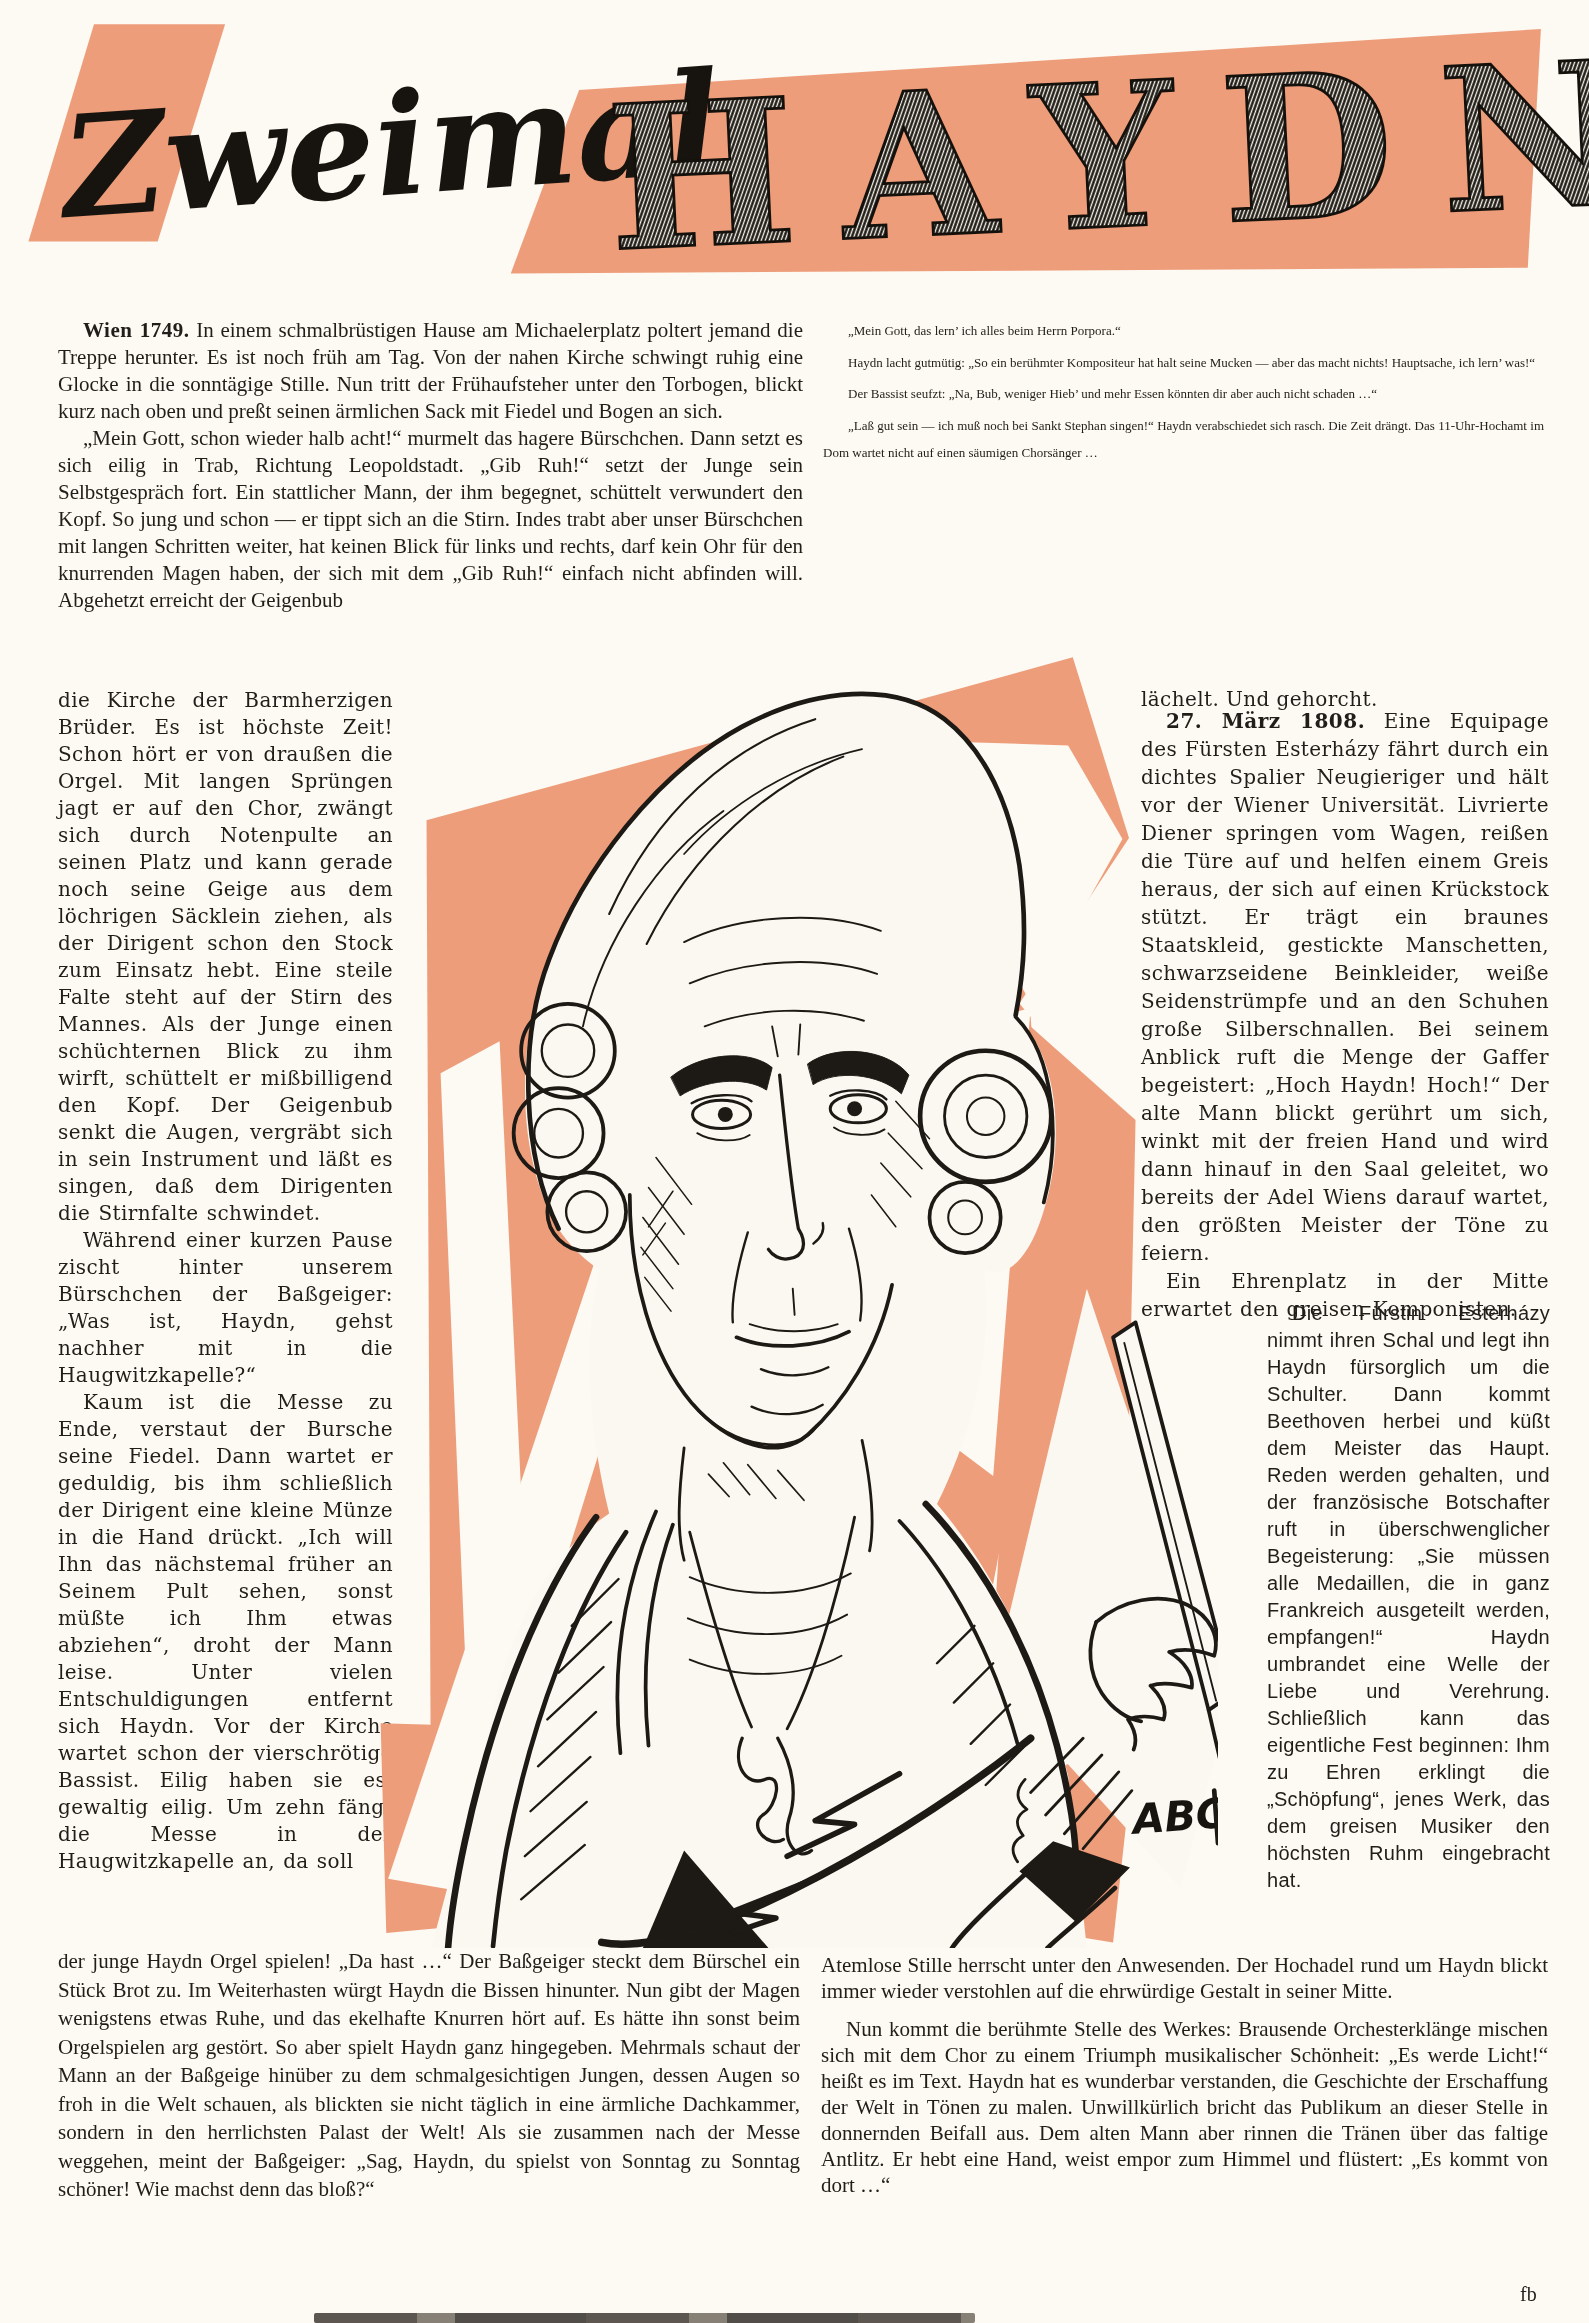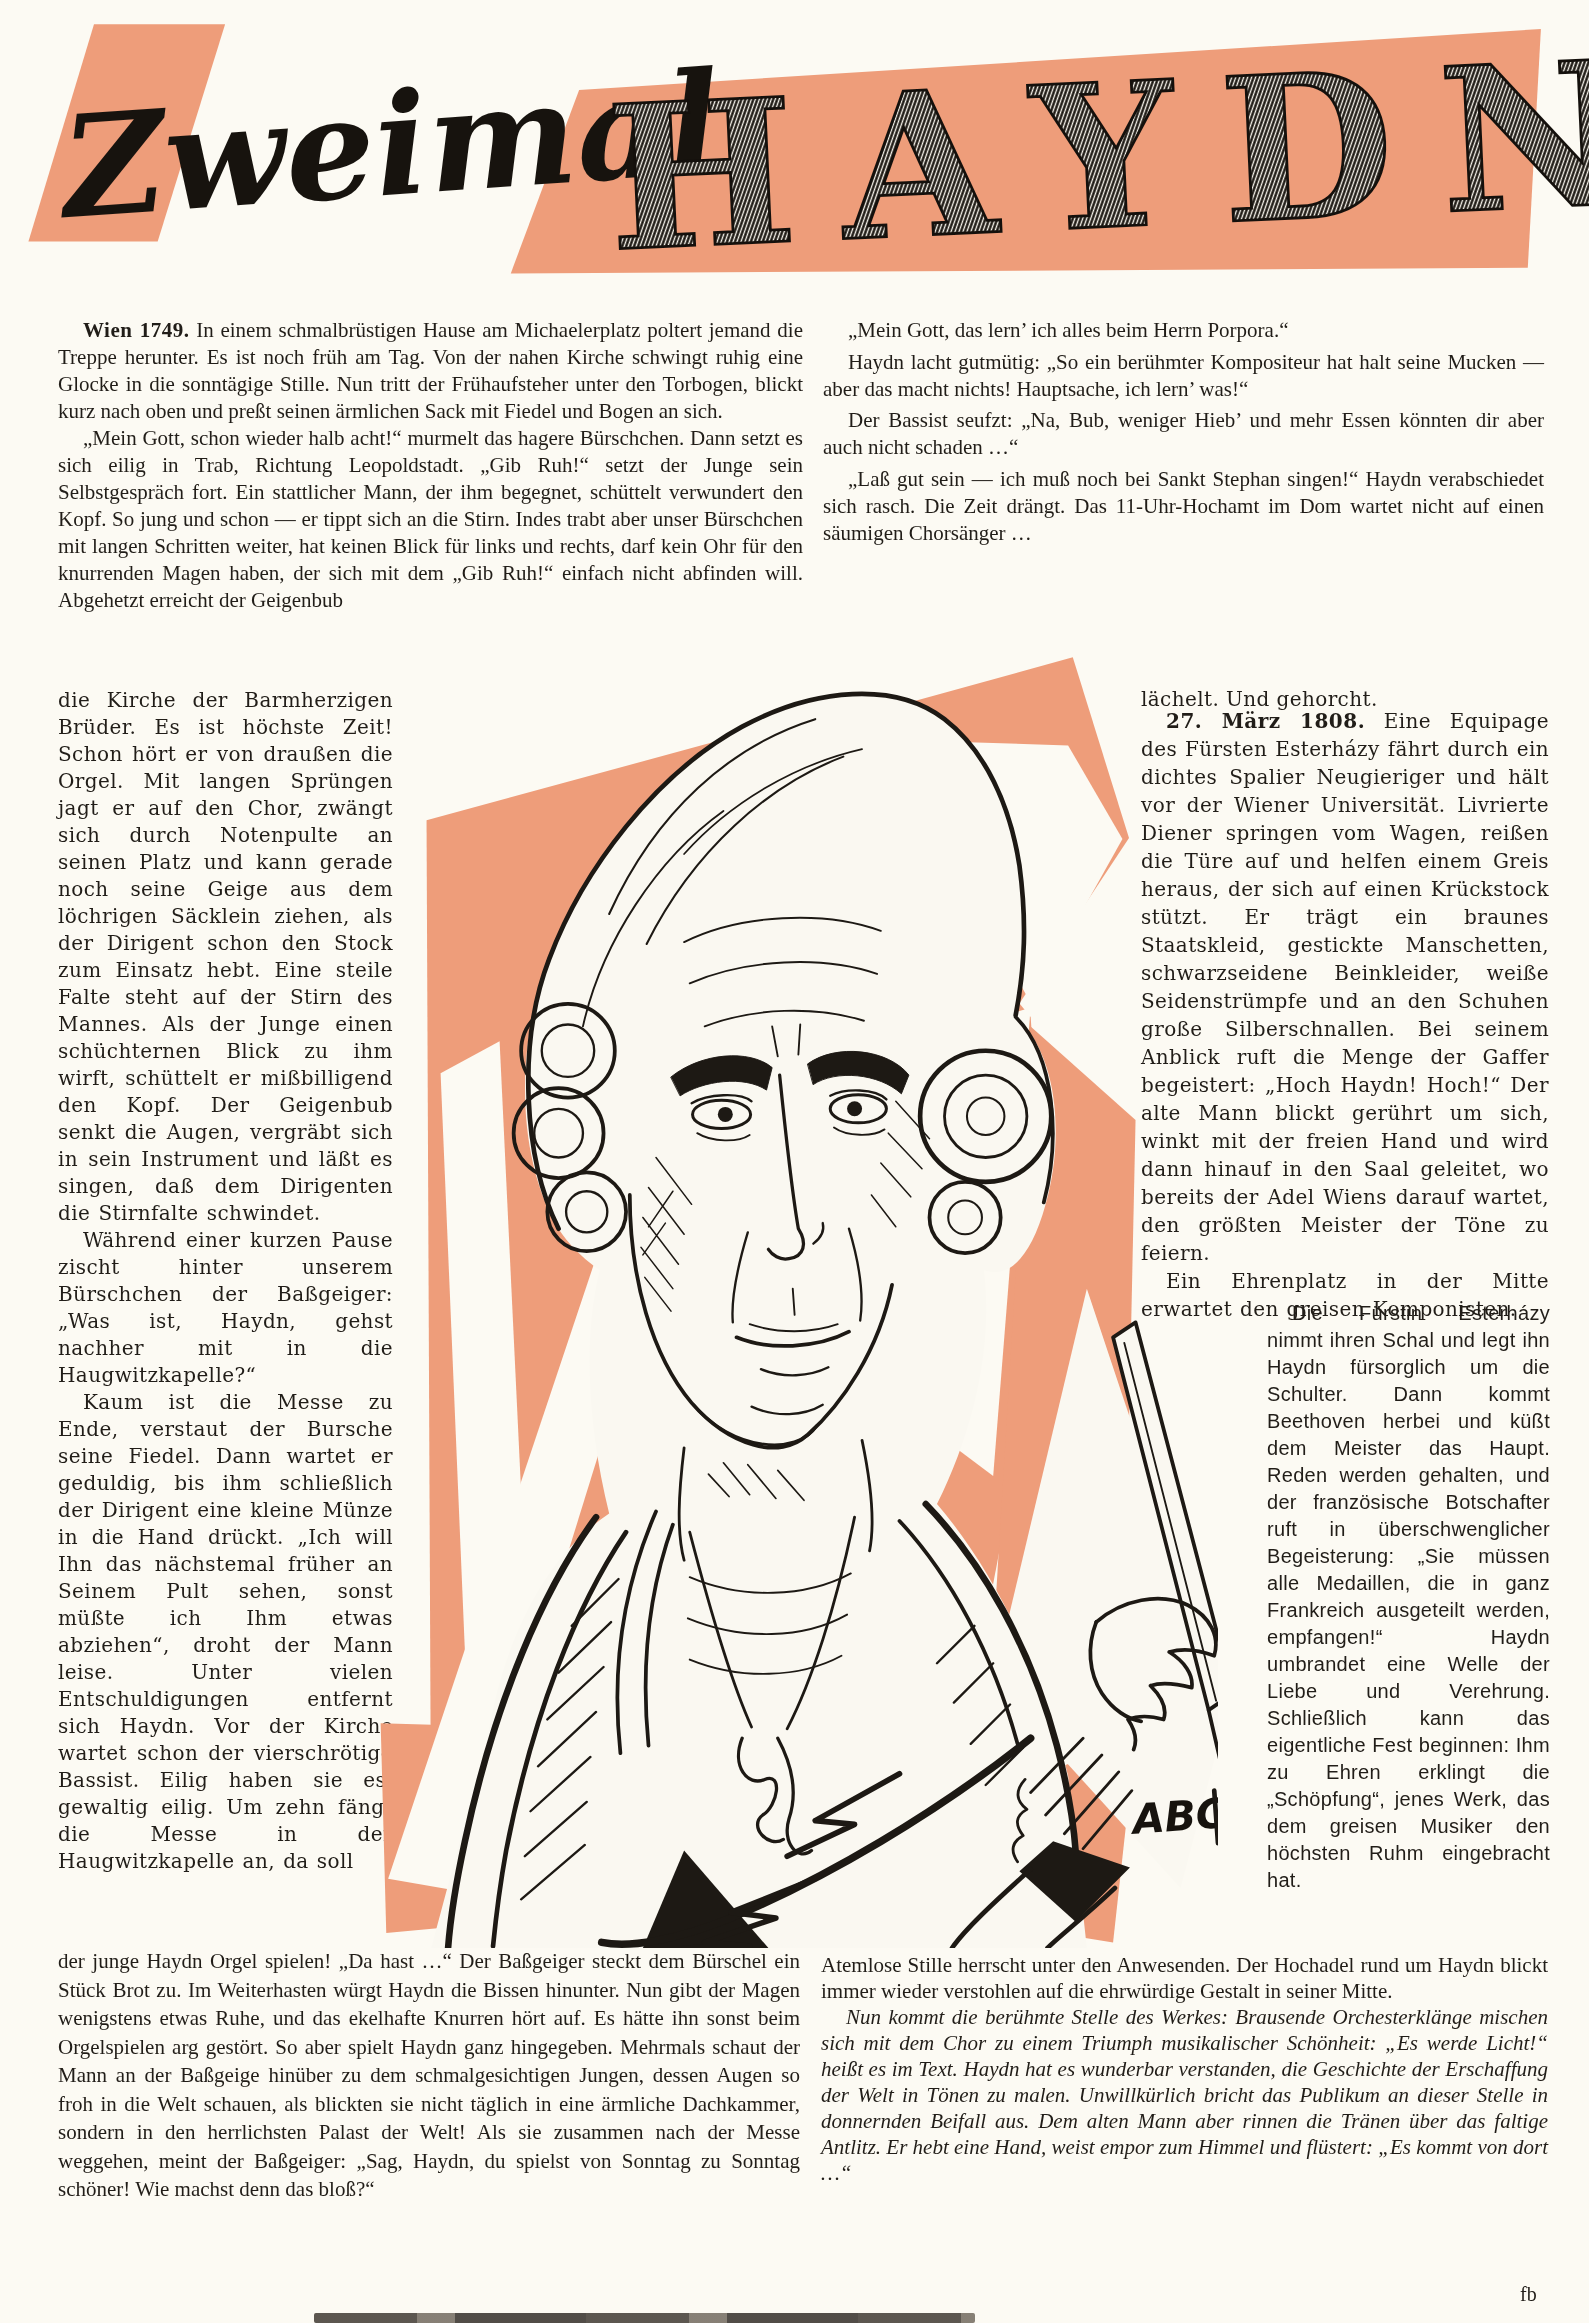--- a/index.html
+++ b/index.html
@@ -4,31 +4,31 @@
 <style>
   html,body{margin:0;padding:0;}
   body{width:1589px;height:2324px;position:relative;background:#fcfaf3;overflow:hidden;
        font-family:"Liberation Serif",serif;color:#211d18;}
   .abs{position:absolute;}
   
   .tb p{margin:0;text-indent:25px;text-align:justify;}
   .tb p.noindent{text-indent:0;}
   .tb b.lead{font-weight:bold;letter-spacing:0.5px;}
   .lt{left:58px;top:317px;width:745px;font-size:21px;line-height:27px;}
-  .rt{left:823px;top:317px;width:721px;font-size:21px;line-height:27px;}
+  .rt{left:823px;top:317px;width:721px;font-size:13px;line-height:27px;}
   .rt p + p{margin-top:4.7px;}
   .ln{left:58px;top:687px;width:335px;font-size:20px;line-height:27px;
       font-family:"DejaVu Serif",serif;letter-spacing:0.4px;word-spacing:1.4px;}
   .rn{left:1141px;top:707px;width:408px;font-size:20px;line-height:28px;
       font-family:"DejaVu Serif",serif;letter-spacing:0.4px;word-spacing:1.1px;}
   .ri{left:1267px;top:1300px;width:283px;font-size:20px;line-height:27px;
       font-family:Liberation Sans, sans-serif;letter-spacing:0.3px;}
   .lb{left:58px;top:1947px;width:742px;font-size:21px;line-height:28.5px;}
   .rb{left:821px;top:1952px;width:727px;font-size:21px;line-height:26px;}
-  .rb p + p{margin-top:0;font-style:italic;}
+  .rb p + p{margin-top:12px;}
   .lachelt{left:1141px;top:687px;font-family:"DejaVu Serif",serif;font-size:20px;
            letter-spacing:0.4px;}
   .fb{left:1520px;top:2239px;font-size:20px;font-family:"Liberation Serif",serif;margin-top:44px;}
   
   .artifact{left:314px;top:2313px;width:661px;height:10.3px;border-radius:1.9px;opacity:.82;
      background:repeating-linear-gradient(90deg,#39332c 0 103px,#6d655a 103px 141px,#2c2722 141px 272px);}
   svg text{user-select:none;}
 </style>
 </head>
 <body>

